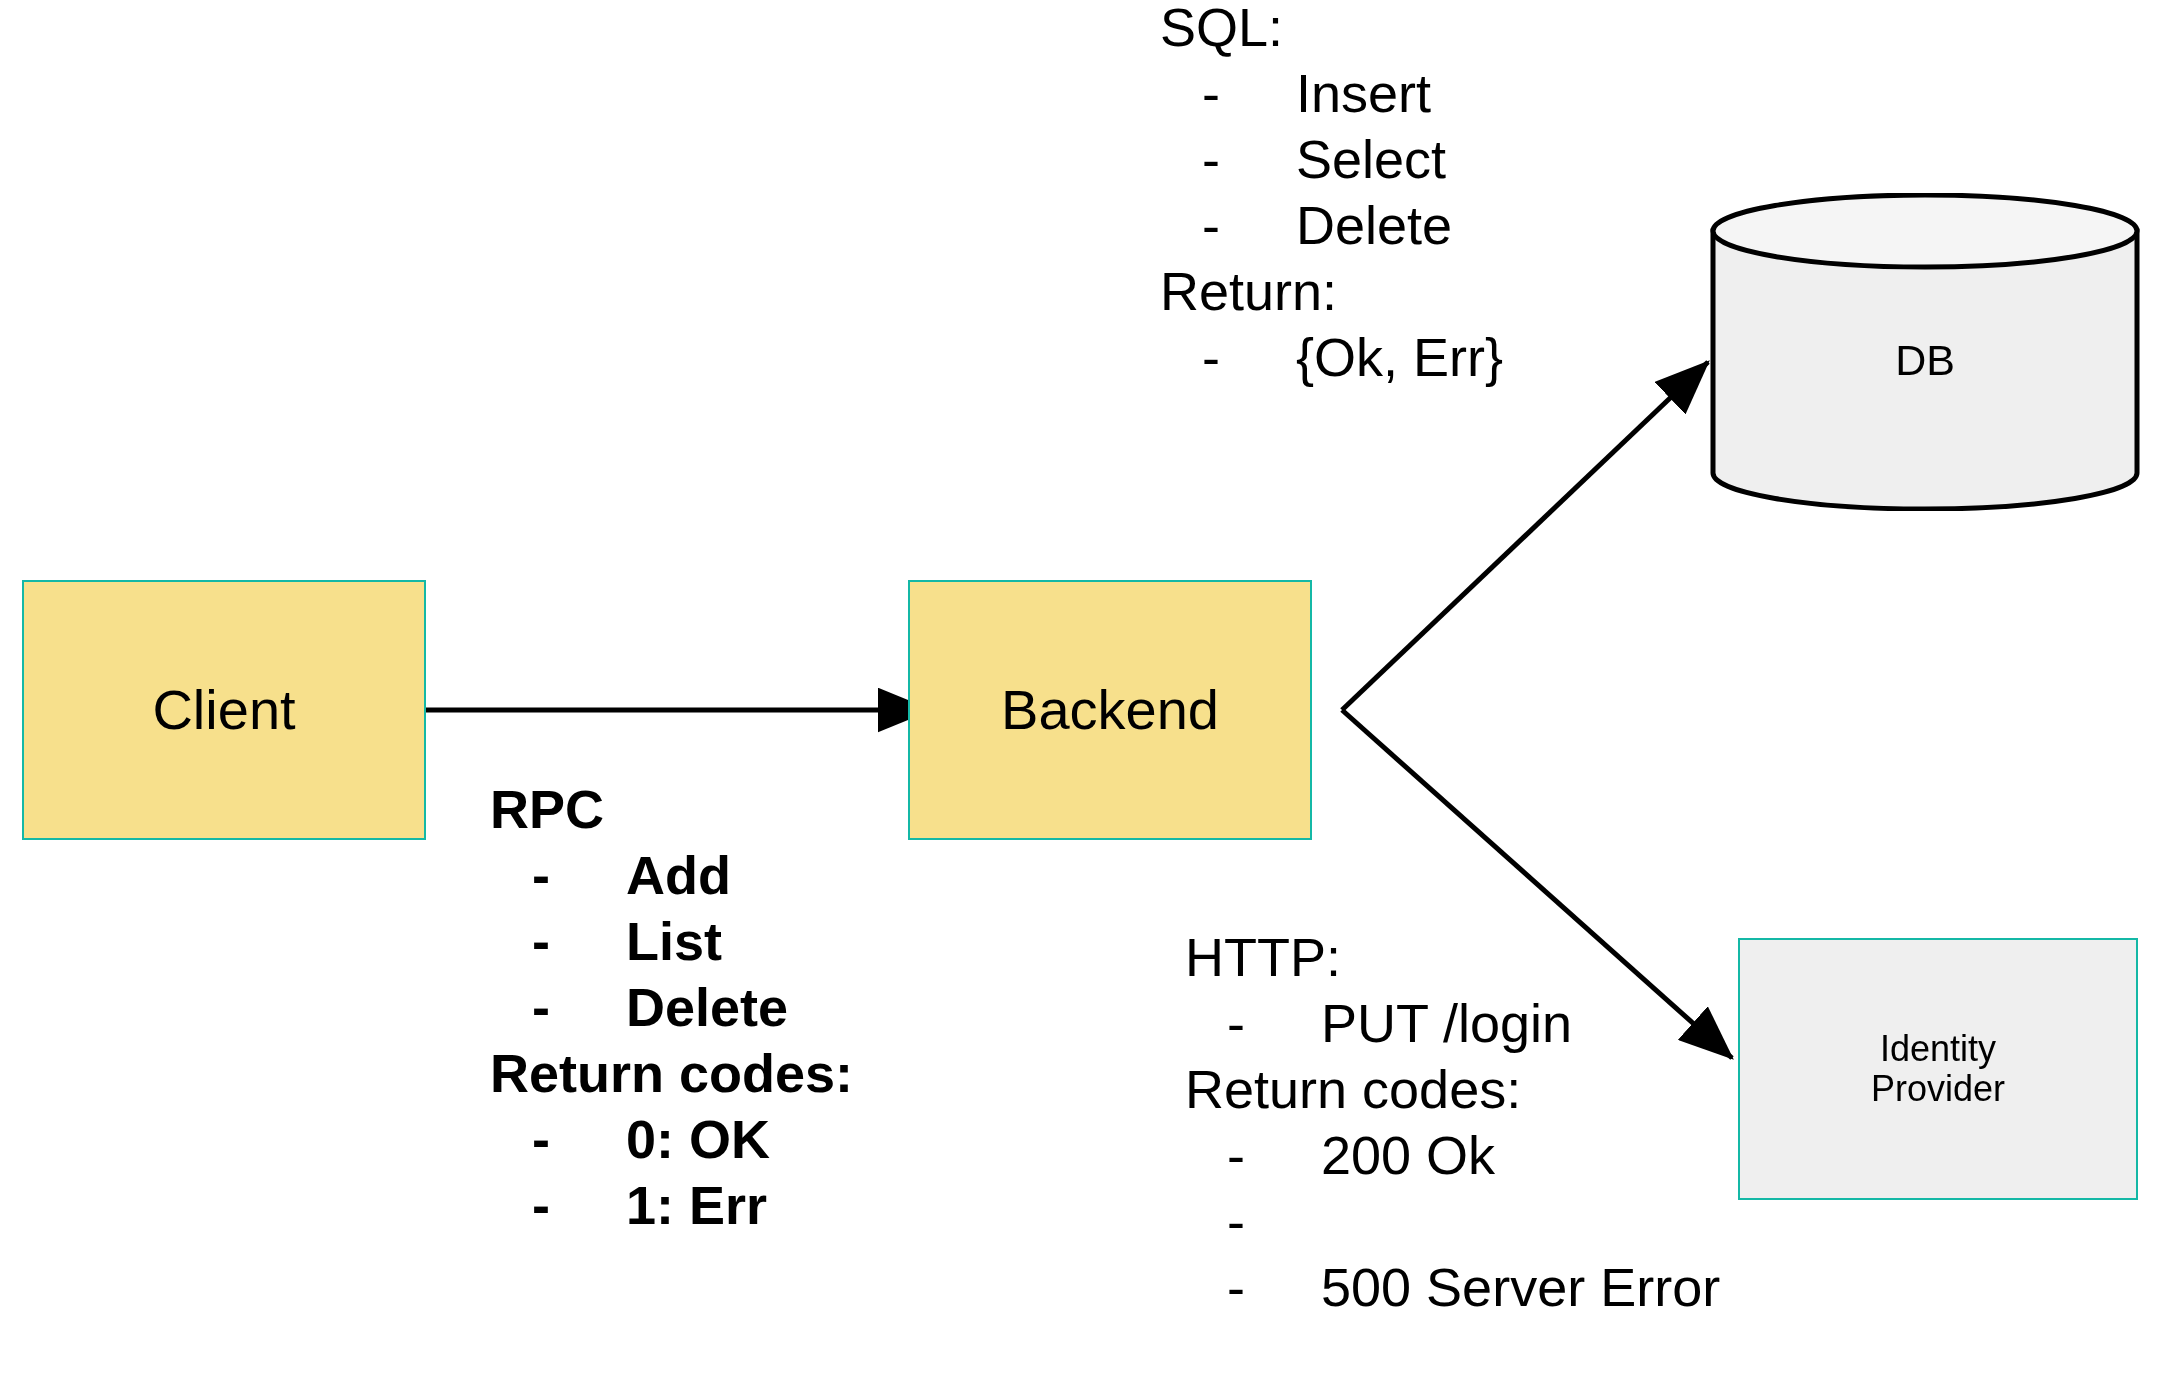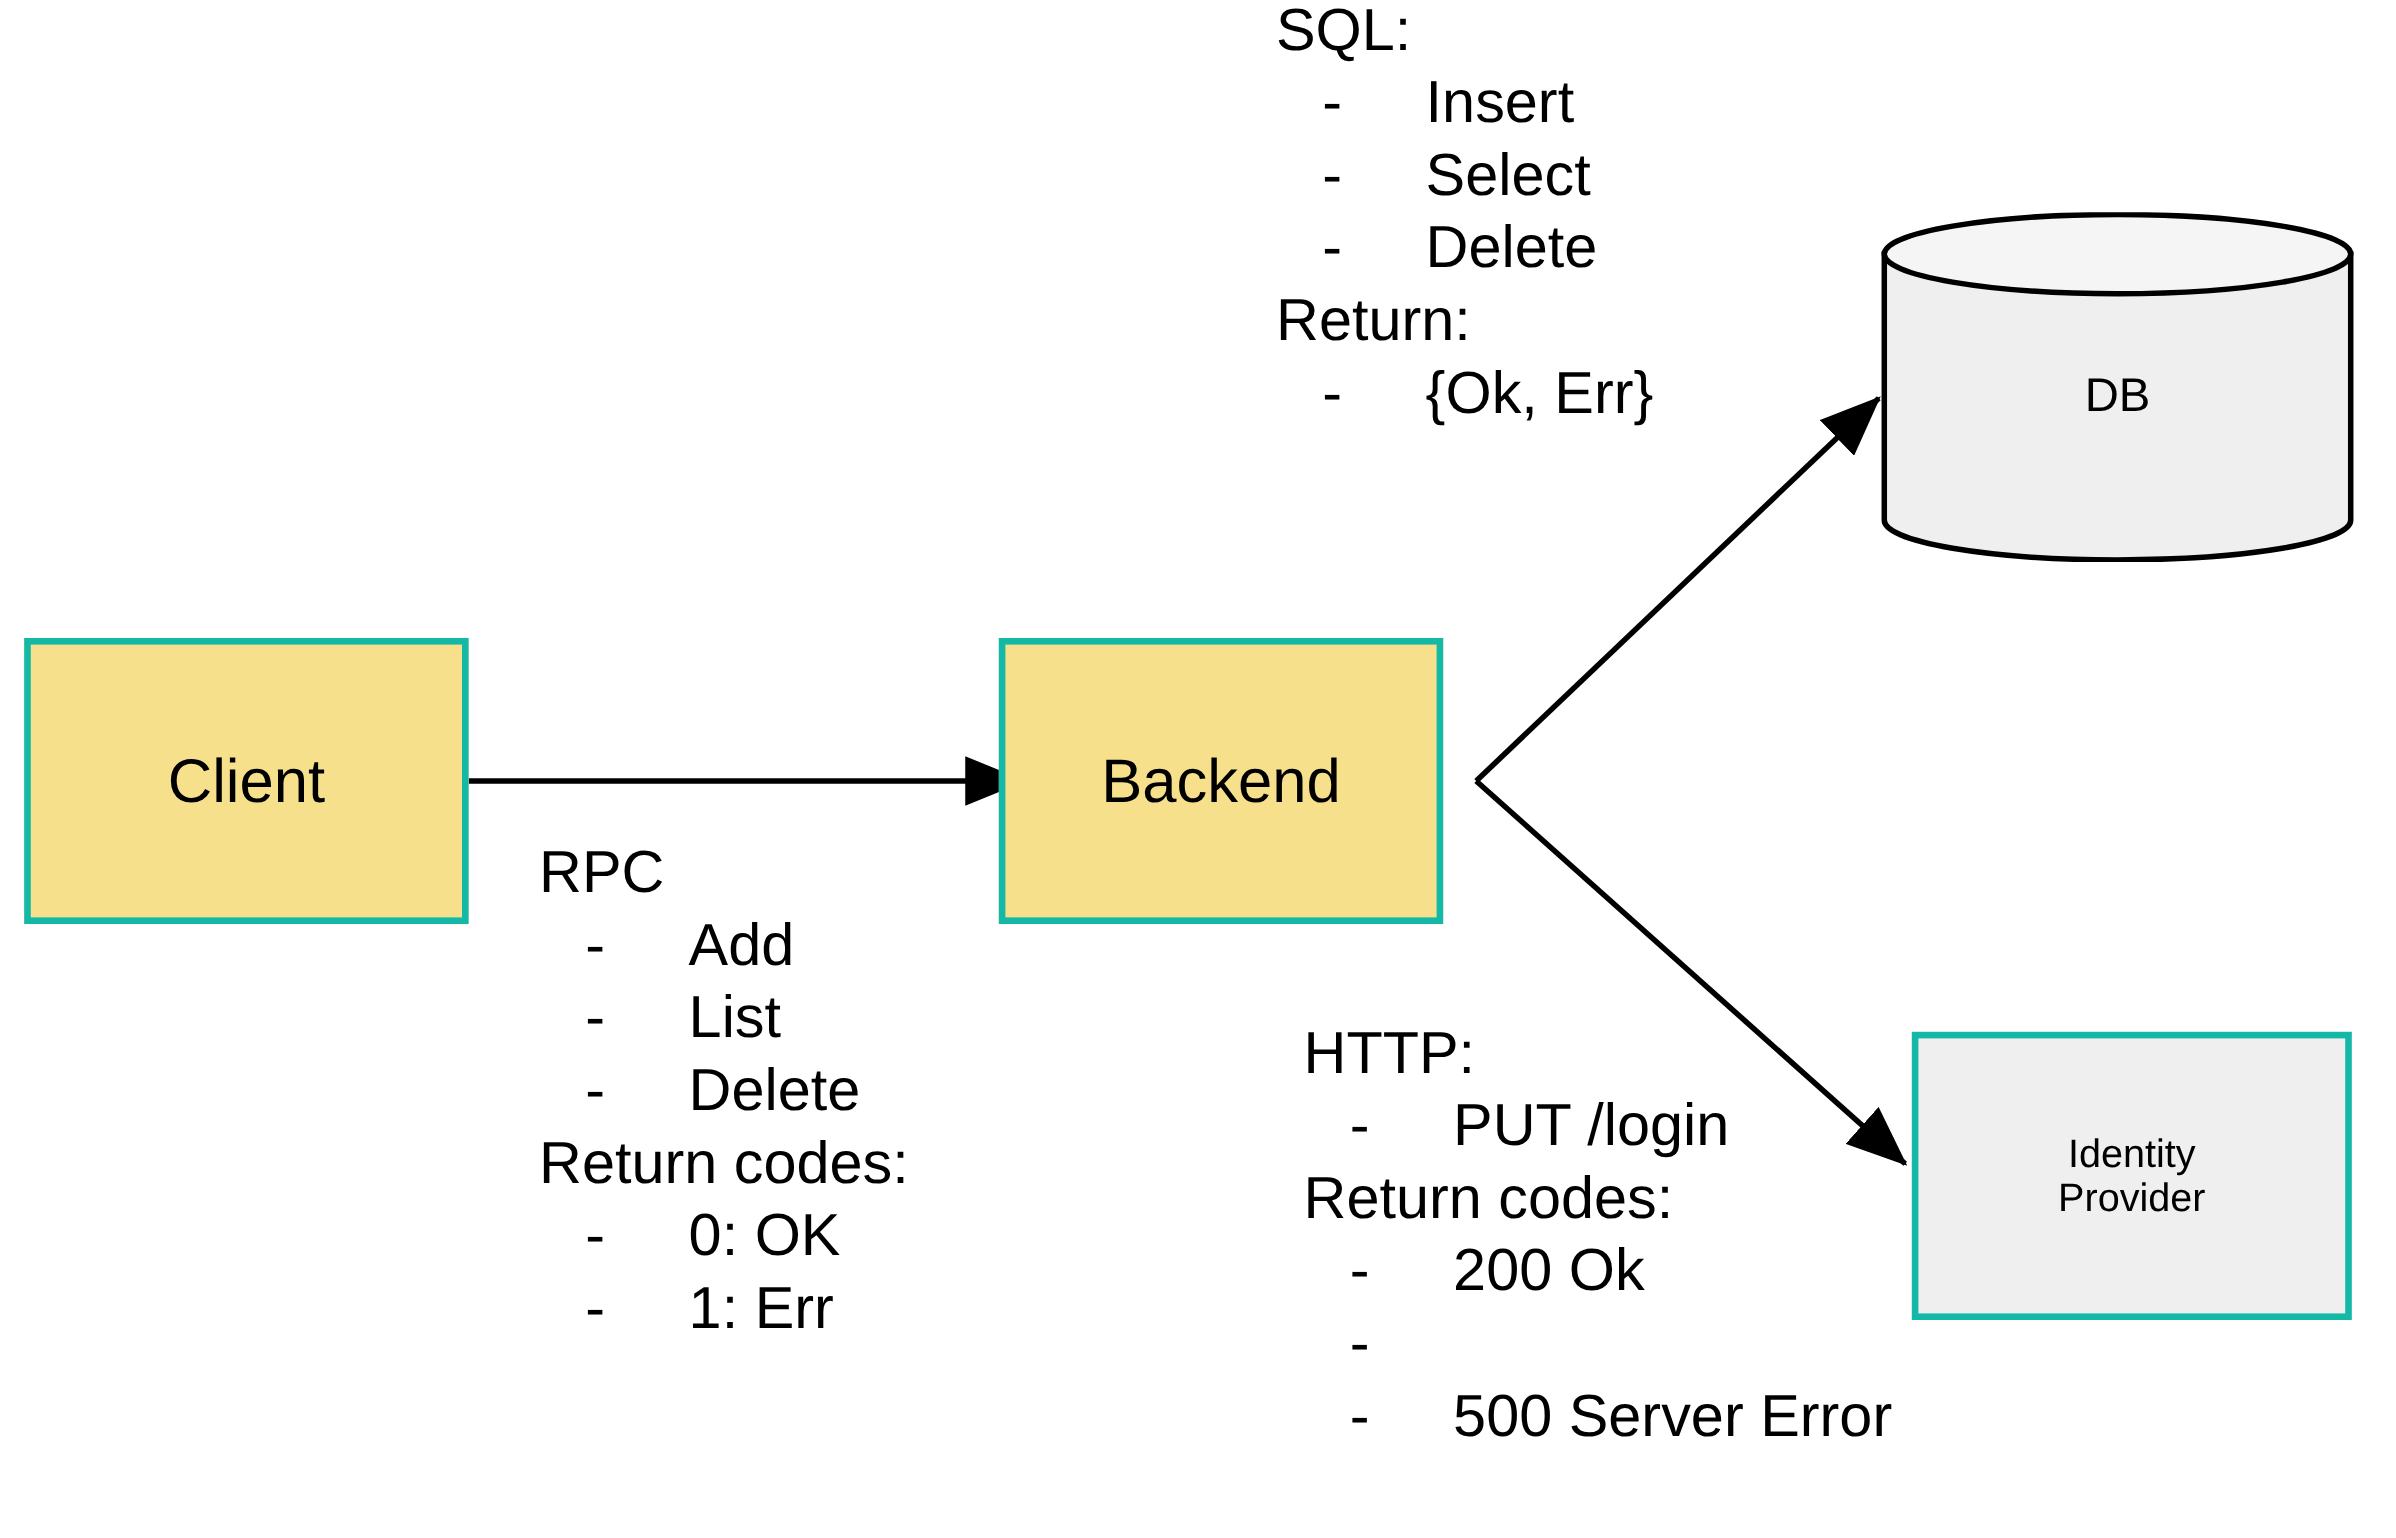--- a/index.html
+++ b/index.html
@@ -23,21 +23,21 @@
     position: absolute;
     box-sizing: border-box;
     display: flex;
     align-items: center;
     justify-content: center;
     text-align: center;
     line-height: 1.12;
   }
 
   .node-box {
-    border: 6px solid #14b8a6;
+    border: 2px solid #14b8a6;
   }
 
   .node-client {
     left: 22px;
     top: 580px;
     width: 404px;
     height: 260px;
     background: #f7e08c;
     font-size: 56px;
   }
@@ -113,21 +113,21 @@
     width: 38px;
     flex: none;
     margin-left: 42px;
   }
   .ann-text {
     margin-left: 56px;
     text-align: center;
   }
 
   .ann-sql  { left: 1160px; top: 0px; }
-  .ann-rpc  { left: 490px;  top: 766px; }
+  .ann-rpc  { left: 490px;  top: 782px; font-weight: bold; }
   .ann-http { left: 1185px; top: 930px; }
 </style>
 </head>
 <body>
 
 <div id="canvas">
 
   <svg id="edges" viewBox="0 0 2178 1398">
     <defs>
       <marker id="arrowhead" markerWidth="11" markerHeight="9" refX="10.5" refY="4.5" orient="auto" markerUnits="strokeWidth">

